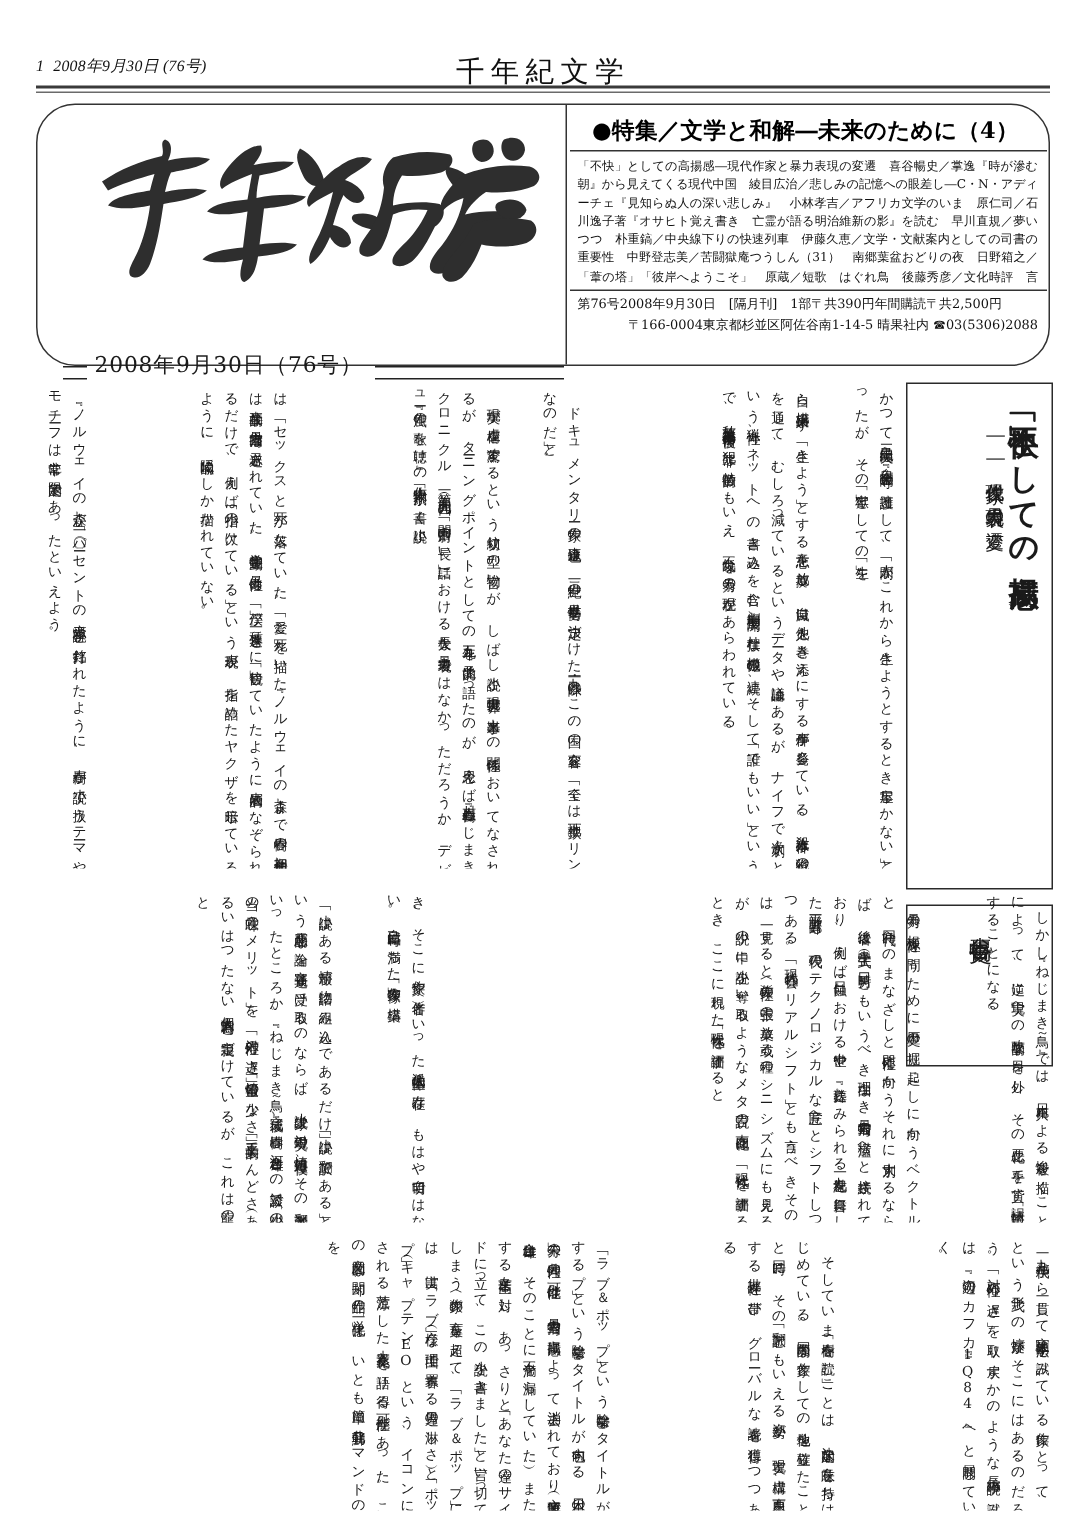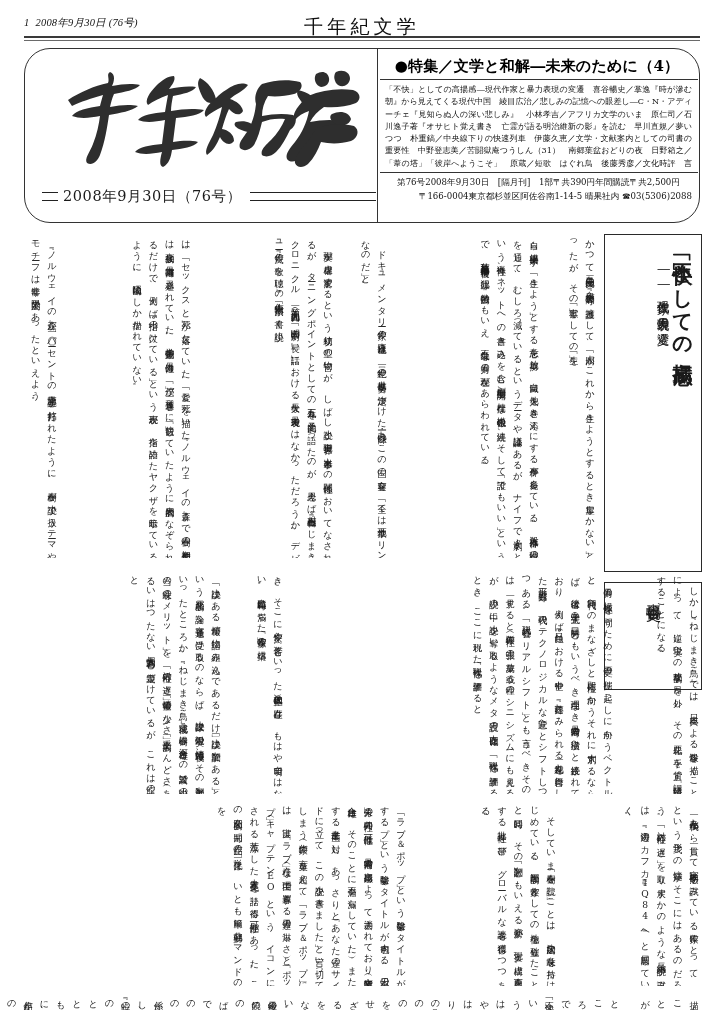--- a/index.html
+++ b/index.html
@@ -8,20 +8,21 @@
     width:724px;height:1024px;
     background:#ffffff;
     font-family:"Liberation Serif","DejaVu Serif",serif;
     color:#1a1a1a;
     overflow:hidden;
     position:relative;
   }
   .page{
     position:absolute;inset:0;
     padding:0;
+    margin-top:21px;
   }
 
   
   .masthead-line{
     position:absolute;left:24px;top:14px;right:24px;height:26px;
   }
   .folio{
     position:absolute;left:0;top:2px;
     font-size:10.5px;font-style:italic;letter-spacing:.02em;
     white-space:nowrap;color:#111;
@@ -55,22 +56,22 @@
   }
 
   
   .logo{
     position:absolute;left:18px;top:4px;width:336px;height:126px;
     display:flex;align-items:center;justify-content:center;
   }
   .logo svg{width:320px;height:118px;display:block;}
 
   .dateline{
-    position:absolute;left:18px;top:128px;width:336px;height:40px;
-    display:flex;align-items:center;
+    position:absolute;left:18px;top:144px;width:336px;height:40px;
+    display:flex;align-items:flex-end;
   }
   .dateline .eq{
     flex:0 0 16px;height:7px;margin-right:5px;
     border-top:1.6px solid #222;border-bottom:1.6px solid #222;
   }
   .dateline .dtext{
     font-size:14.5px;letter-spacing:.04em;white-space:nowrap;
     font-family:"DejaVu Serif","Liberation Serif",serif;
   }
   .dateline .trail{
@@ -101,21 +102,21 @@
   }
   .toc-sep{
     position:absolute;left:356px;right:2px;top:124px;
     border-top:1.1px solid #333;
   }
   .pubinfo{
     position:absolute;left:361px;right:8px;top:128px;height:44px;
     font-size:8.6px;line-height:1.62;color:#111;
     font-family:"DejaVu Serif","Liberation Serif",serif;
   }
-  .pubinfo .r1{text-align:center;}
+  .pubinfo .r1{text-align:left;}
   .pubinfo .r2{text-align:right;padding-right:14px;}
   .pubinfo .r3{text-align:right;}
 
   
   .article{
     position:absolute;left:22px;right:22px;top:234px;bottom:14px;
   }
 
   
   .title-box{

